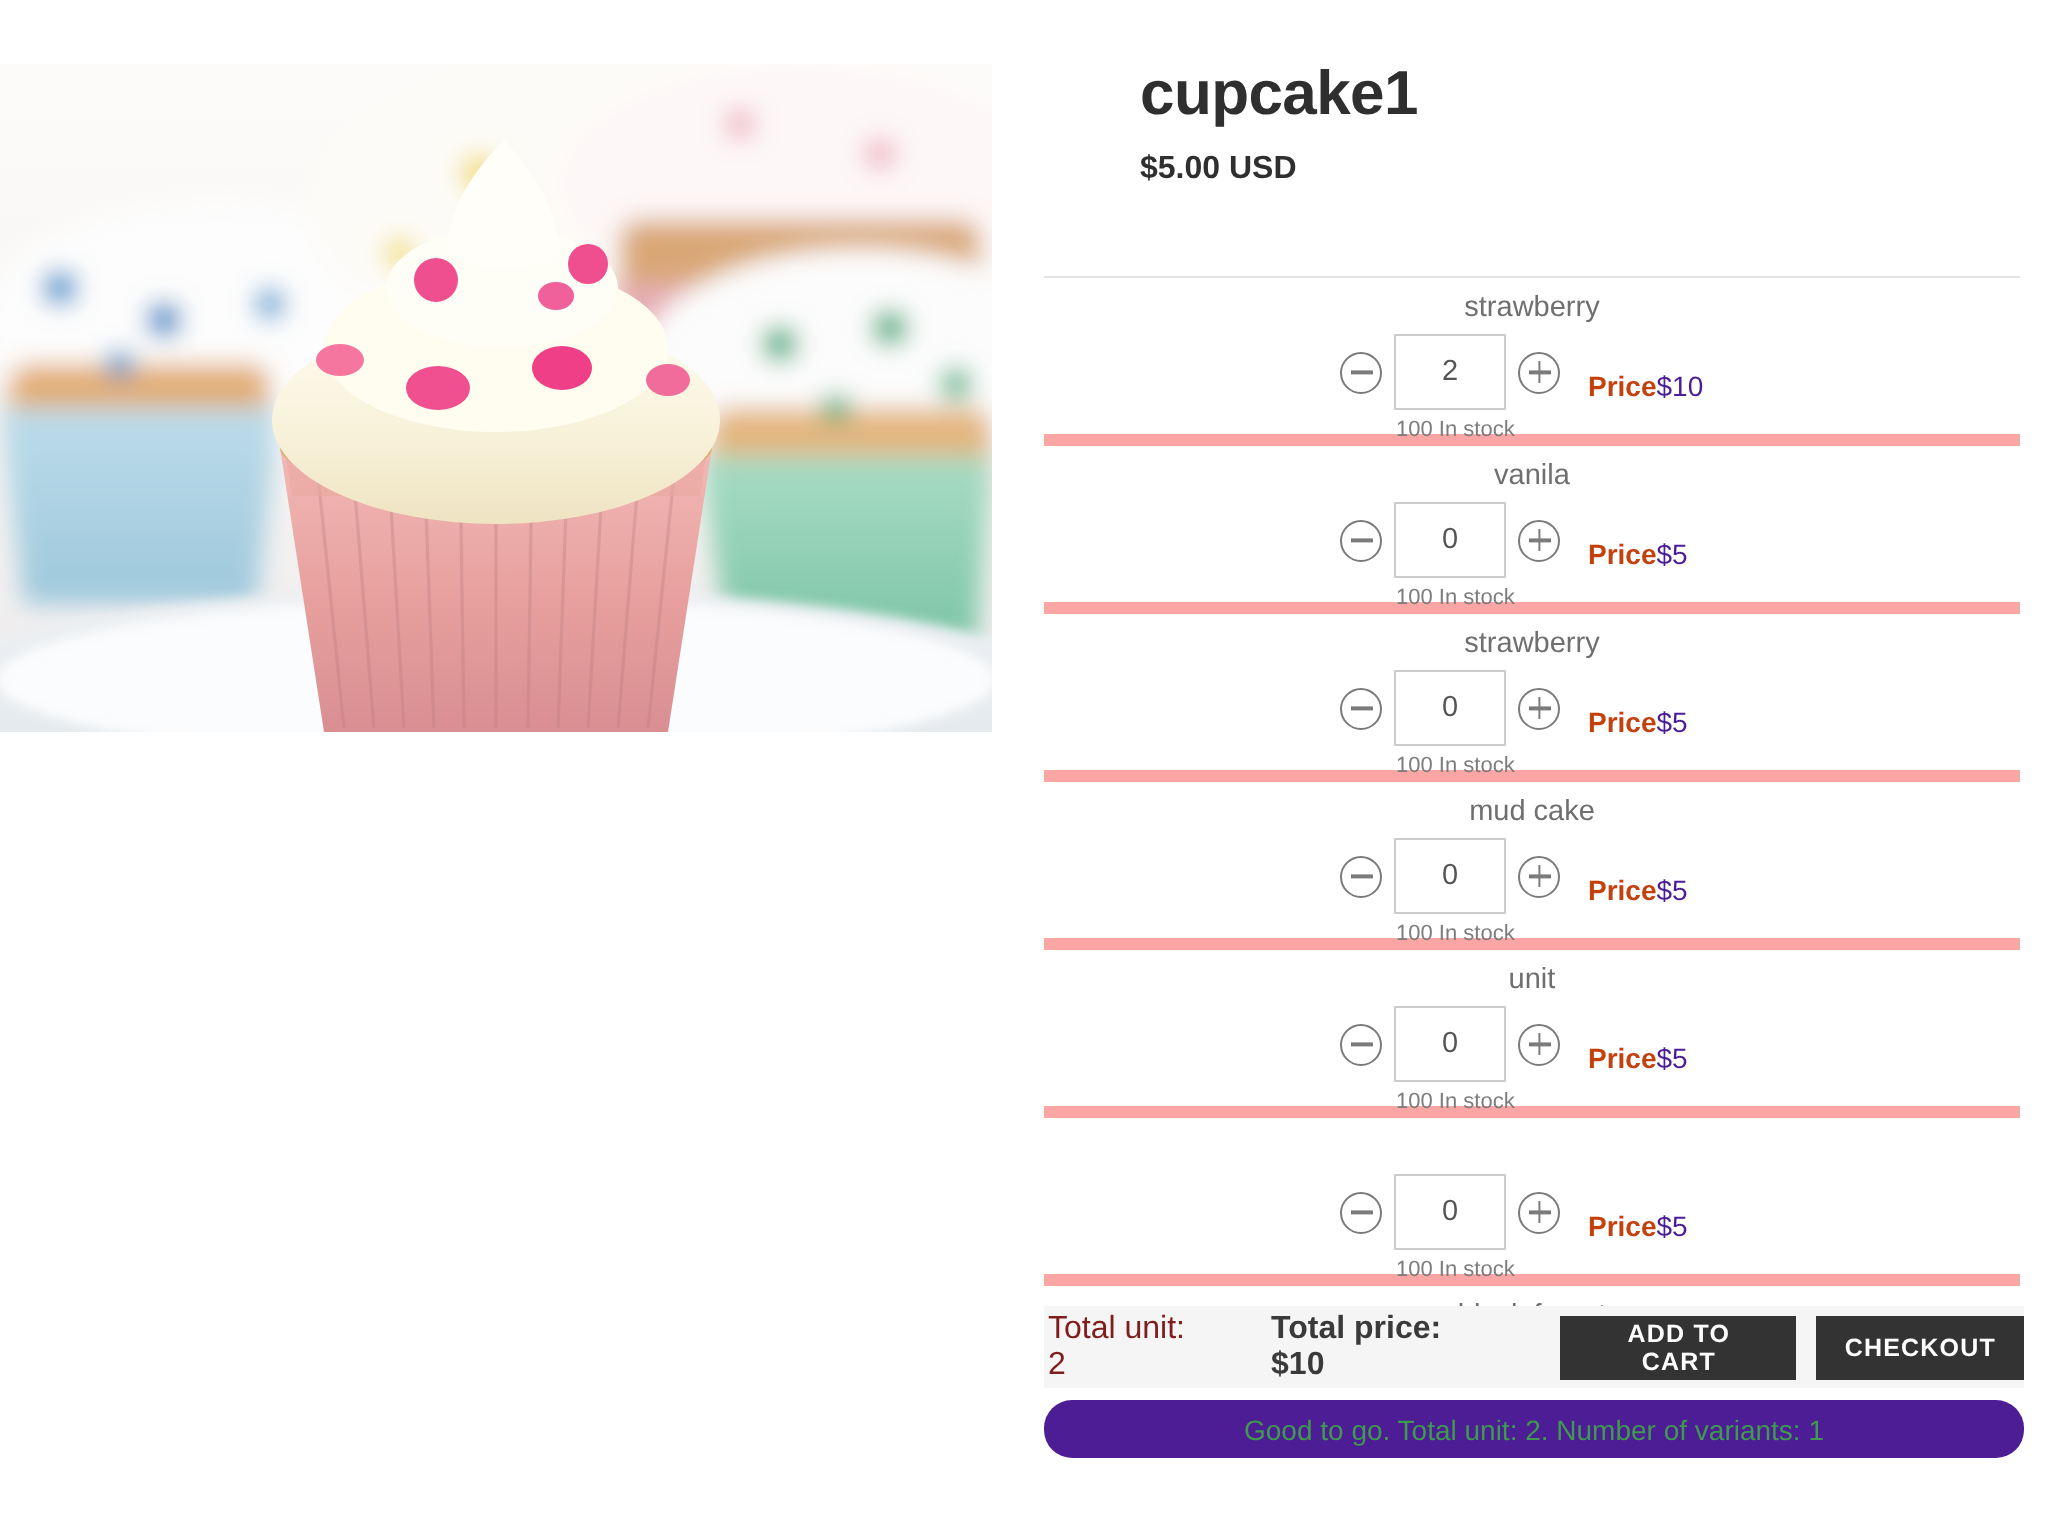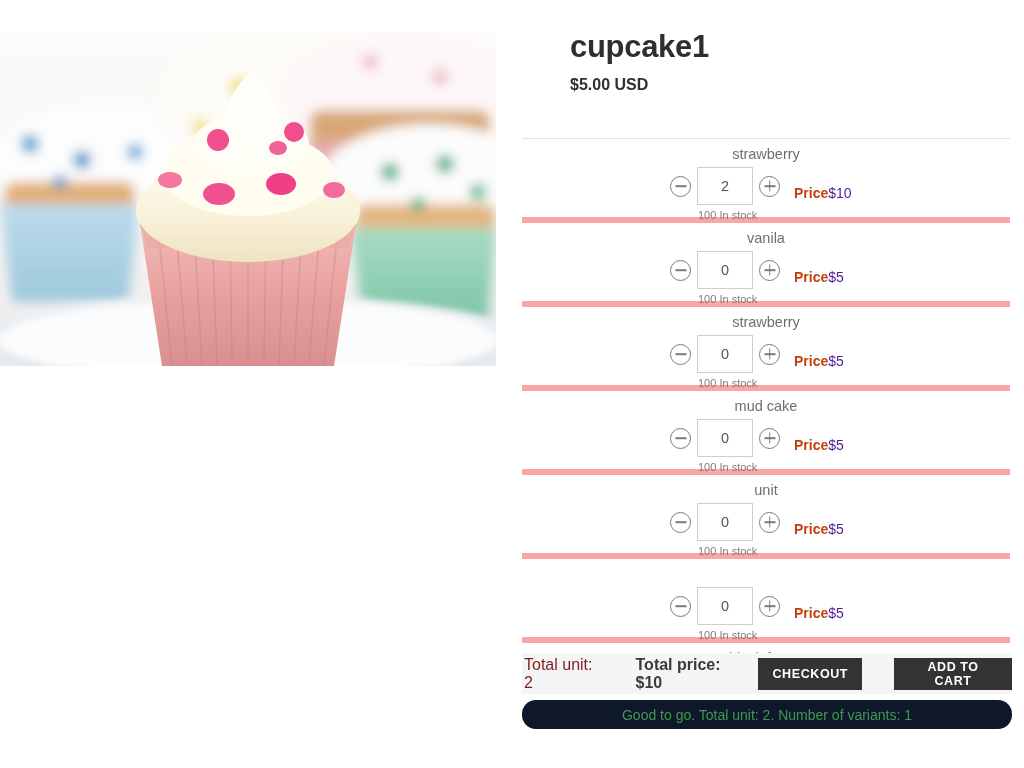--- a/index.html
+++ b/index.html
@@ -168,21 +168,21 @@
     padding: 0 14px;
   }
   #add-to-cart { margin-left: 32px; }
   #checkout { margin-left: 10px; }
 
   
   .status-banner {
     position: absolute;
     left: 522px; top: 700px;
     width: 490px; height: 29px;
-    background: #0f172a;
+    background: #4c1d95;
     border-radius: 14px;
     display: flex;
     align-items: center;
     justify-content: center;
   }
   .status-text {
     font-size: 14px;
     color: #3f9a4f;
   }
 </style>
@@ -368,21 +368,21 @@
         <div class="price-block"><span class="price-label">Price</span><span class="price-value">$5</span></div>
       </div>
       <div class="variant-row">
         <div class="variant-name">black forest</div>
       </div>
     </div>
 
   <div class="bottom-bar">
     <span class="total-unit">Total unit: 2</span>
     <span class="total-price">Total price:  $10</span>
+    <button class="bar-btn" id="add-to-cart">ADD TO CART</button>
     <button class="bar-btn" id="checkout">CHECKOUT</button>
-    <button class="bar-btn" id="add-to-cart">ADD TO CART</button>
   </div>
 
   <div class="status-banner">
     <span class="status-text">Good to go. Total unit: 2. Number of variants: 1</span>
   </div>
 
 </div>
 
 </body></html>

